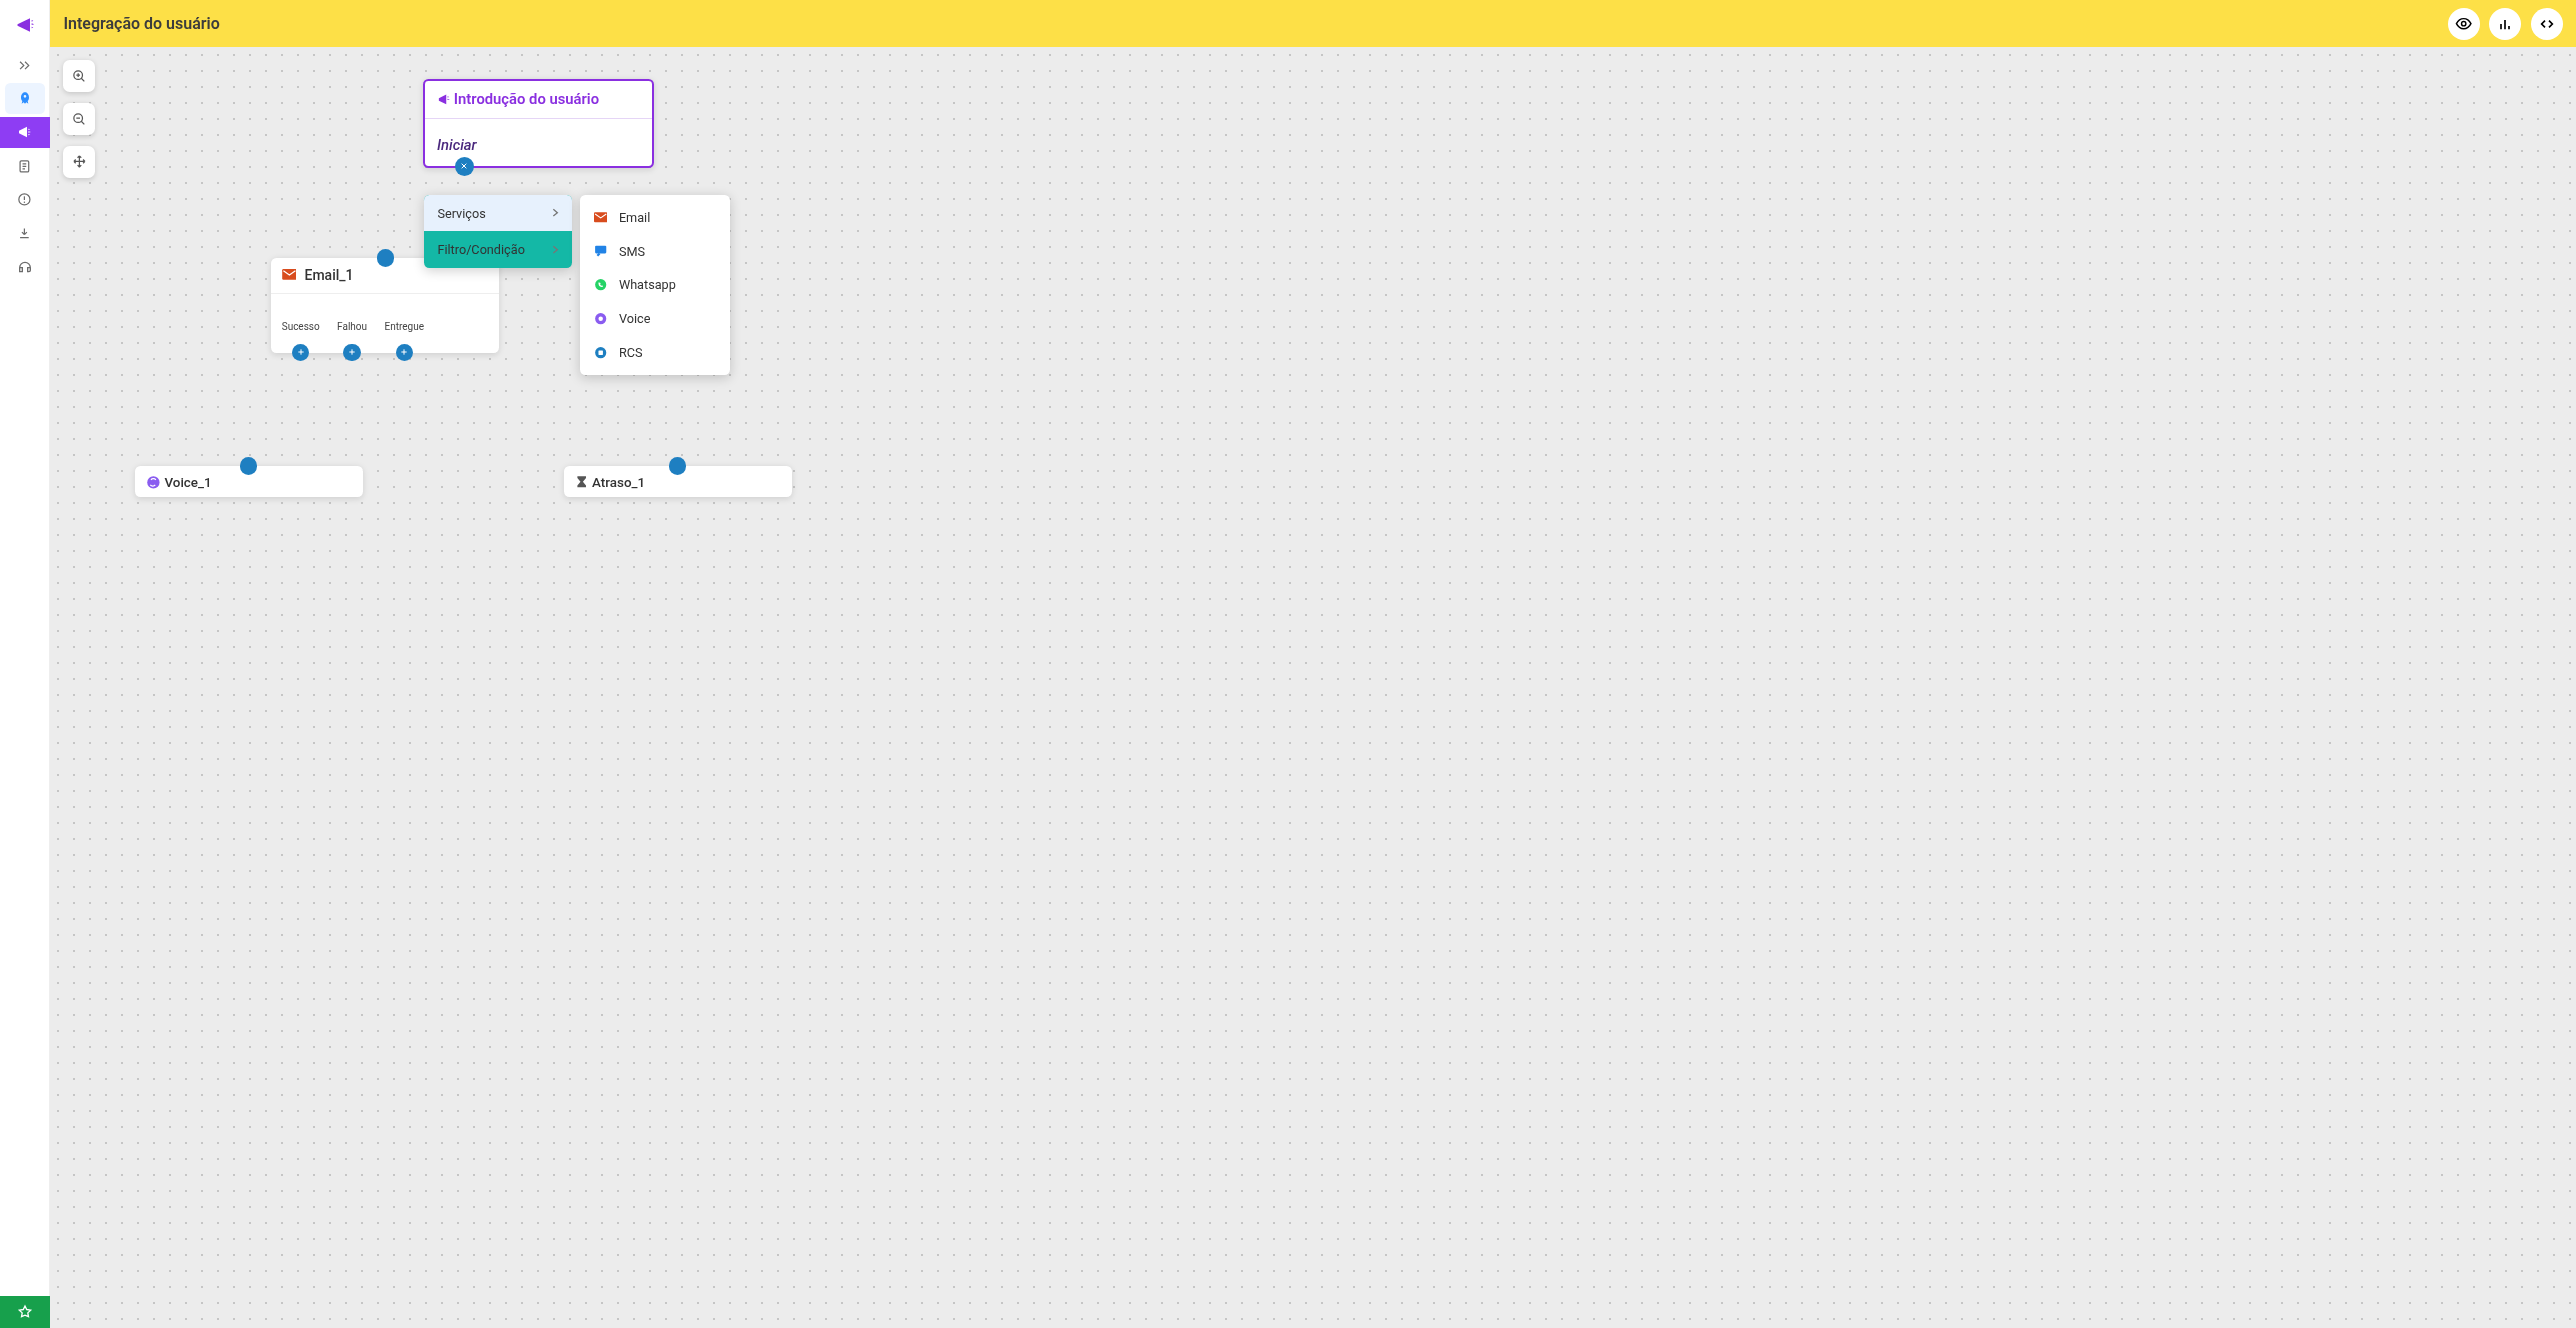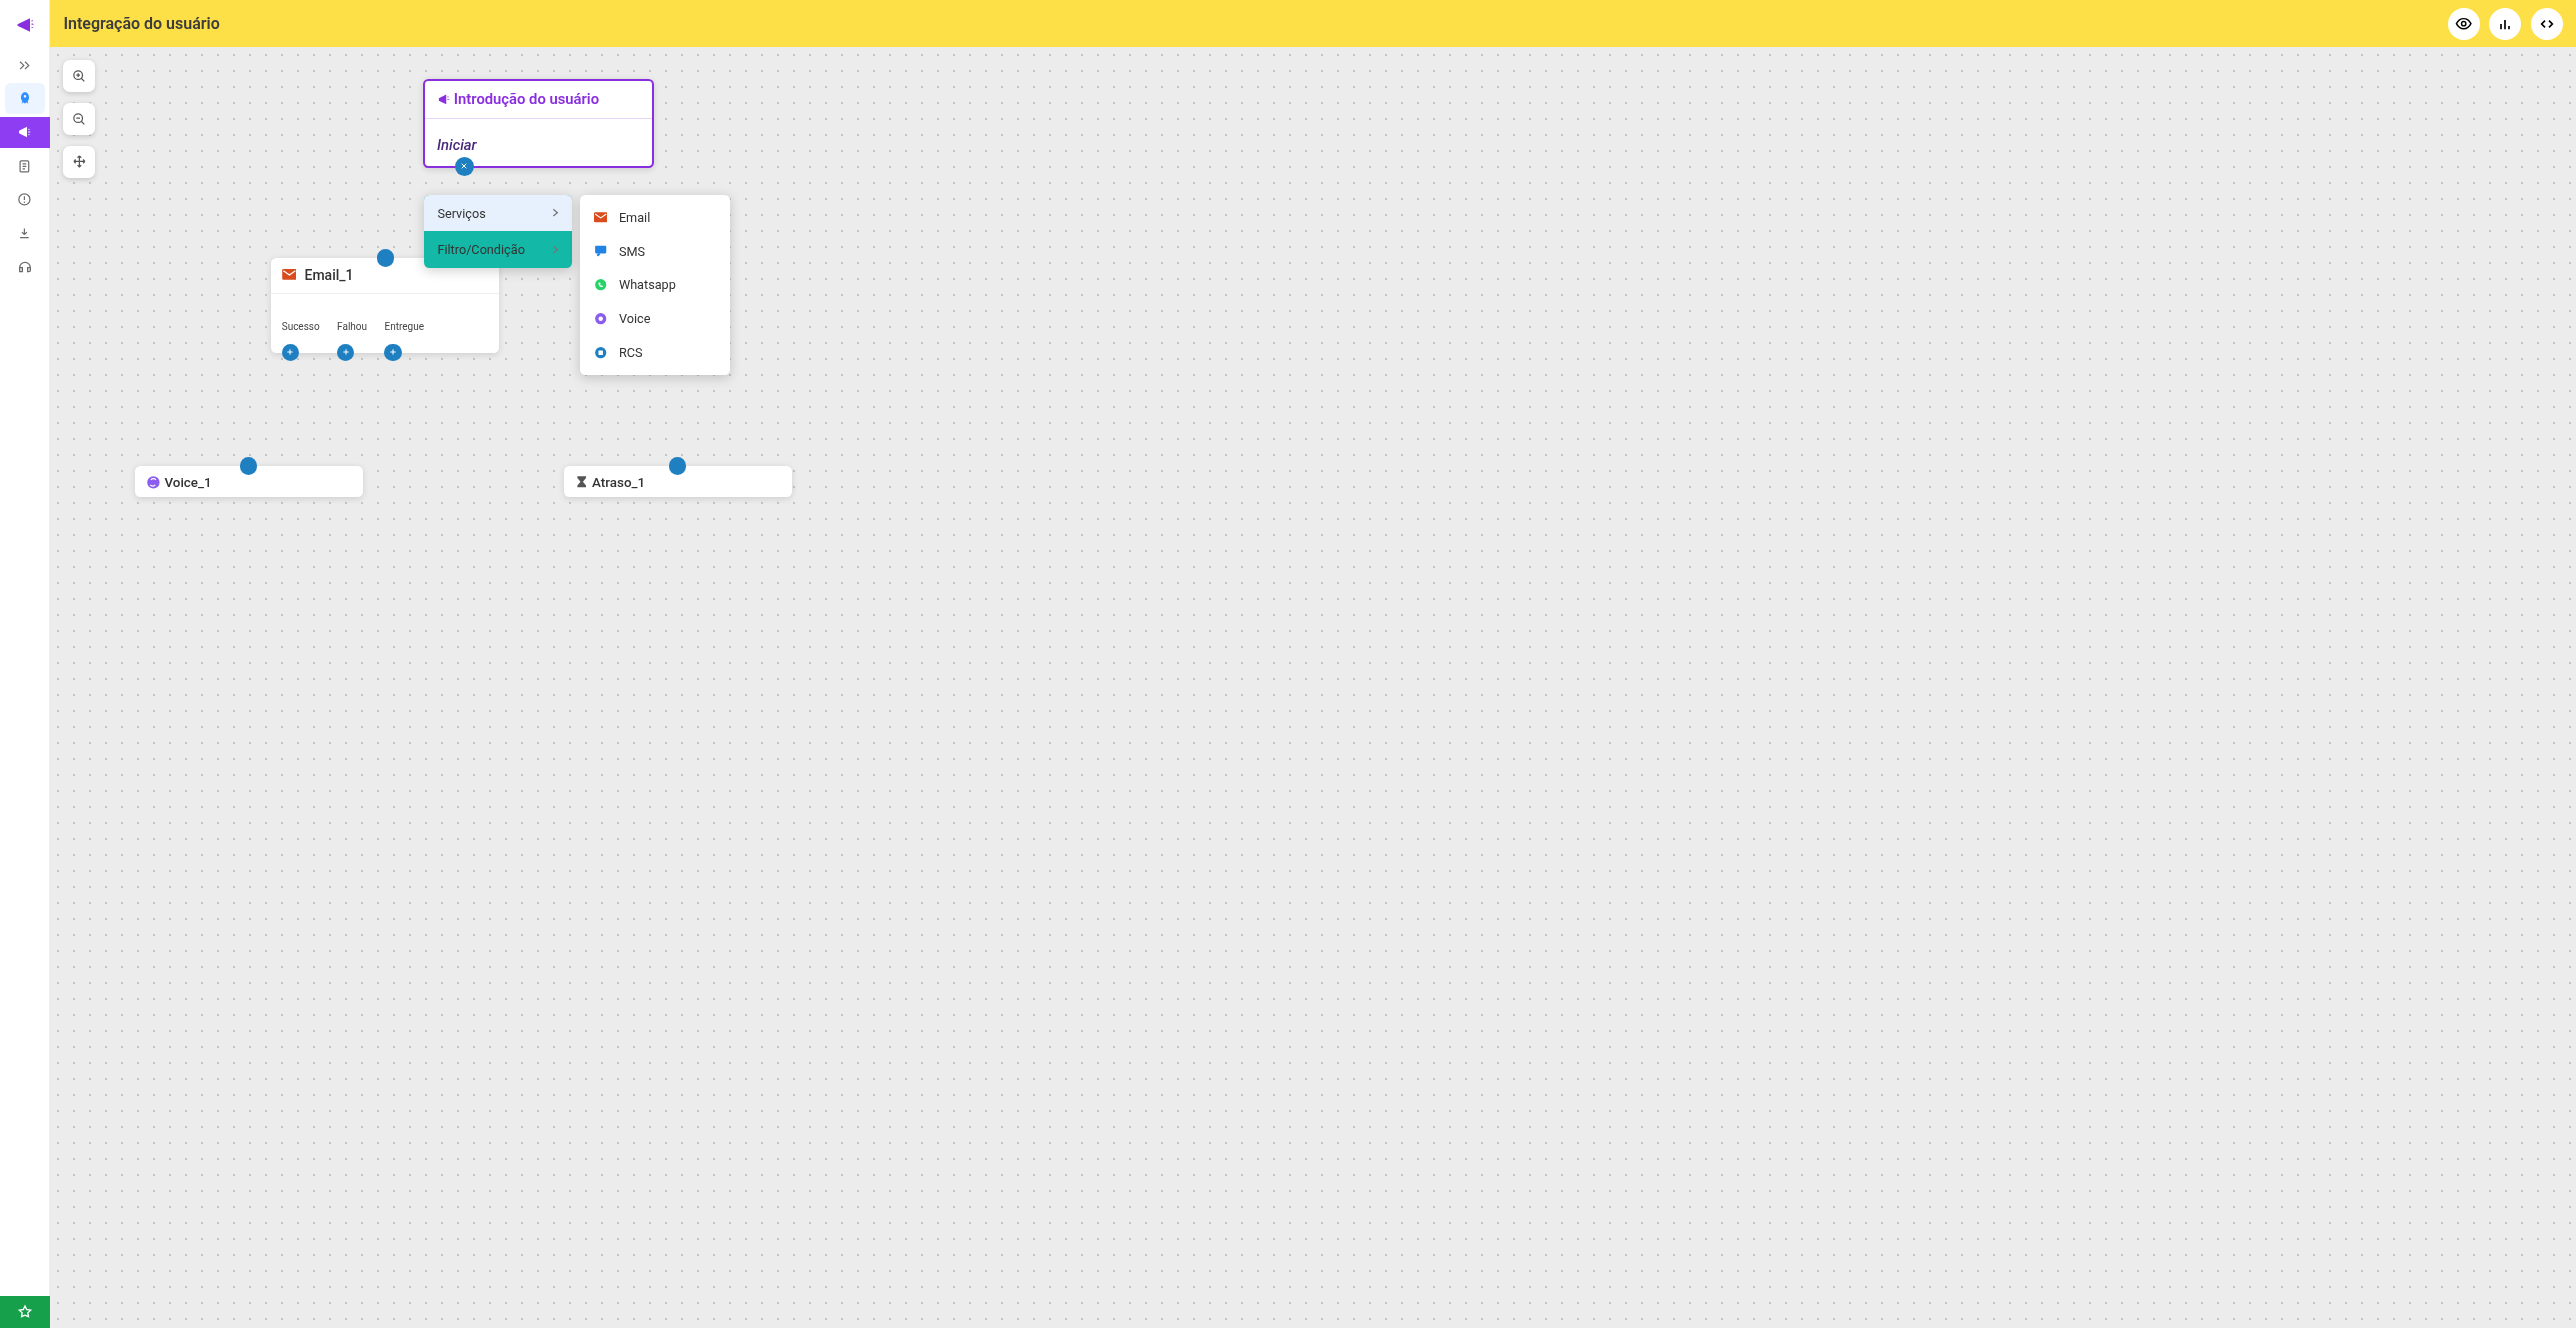--- a/index.html
+++ b/index.html
@@ -39,21 +39,21 @@
 .node { position: absolute; background: #fff; border-radius: 5.4px; box-shadow: 0 1.3px 6.7px rgba(0,0,0,.12); }
 .node-intro { border: 2px solid #8a2fe0; width: 231px; }
 .node-intro .node-head { display: flex; align-items: center; gap: 2px; padding: 9.4px 12px; border-bottom: 0.7px solid #e5d5f6; }
 .node-intro .node-head span { color: #8a2fe0; font-size: 14.8px; font-weight: 600; }
 .node-intro .node-body { padding: 17.4px 12px 12px; color: #4a287d; font-size: 14.8px; font-weight: 500; font-style: italic; }
 .node-close { position: absolute; left: 29.5px; bottom: -9.4px; width: 19px; height: 19px; border-radius: 50%; background: #1e7fc1; color: #fff; display: flex; align-items: center; justify-content: center; font-size: 9.4px; cursor: pointer; }
 
 .node-email { width: 228px; }
 .node-email .node-head { display: flex; align-items: center; gap: 8px; padding: 9.4px 10.7px; border-bottom: 0.7px solid #eee; font-size: 14px; font-weight: 500; color: #333; }
 .node-email .outcomes { display: flex; gap: 17.4px; padding: 27px 10.7px 0 10.7px; }
-.node-email .outcome { display: flex; flex-direction: column; font-size: 10px; color: #444; gap: 4px; position: relative; }
+.node-email .outcome { display: flex; flex-direction: column; align-items: center; font-size: 10px; color: #444; gap: 4px; position: relative; }
 .plus-dot, .inlet-dot { width: 17.4px; height: 17.4px; border-radius: 50%; background: #1e7fc1; display: flex; align-items: center; justify-content: center; color: #fff; cursor: pointer; }
 .inlet-dot { position: absolute; }
 .plus-dot { position: relative; top: 8px; }
 
 .node-simple { width: 228px; }
 .node-simple .node-head { display: flex; align-items: center; gap: 4px; padding: 9.4px 10.7px 6.7px; font-size: 13.4px; font-weight: 500; color: #333; }
 
 
 .menu { position: absolute; background: #14b8a6; border-radius: 5.4px; box-shadow: 0 2.7px 12px rgba(0,0,0,.18); overflow: hidden; z-index: 30; }
 .menu-item { display: flex; align-items: center; justify-content: space-between; padding: 10.7px 13.4px; font-size: 12.7px; color: #333; cursor: pointer; }

